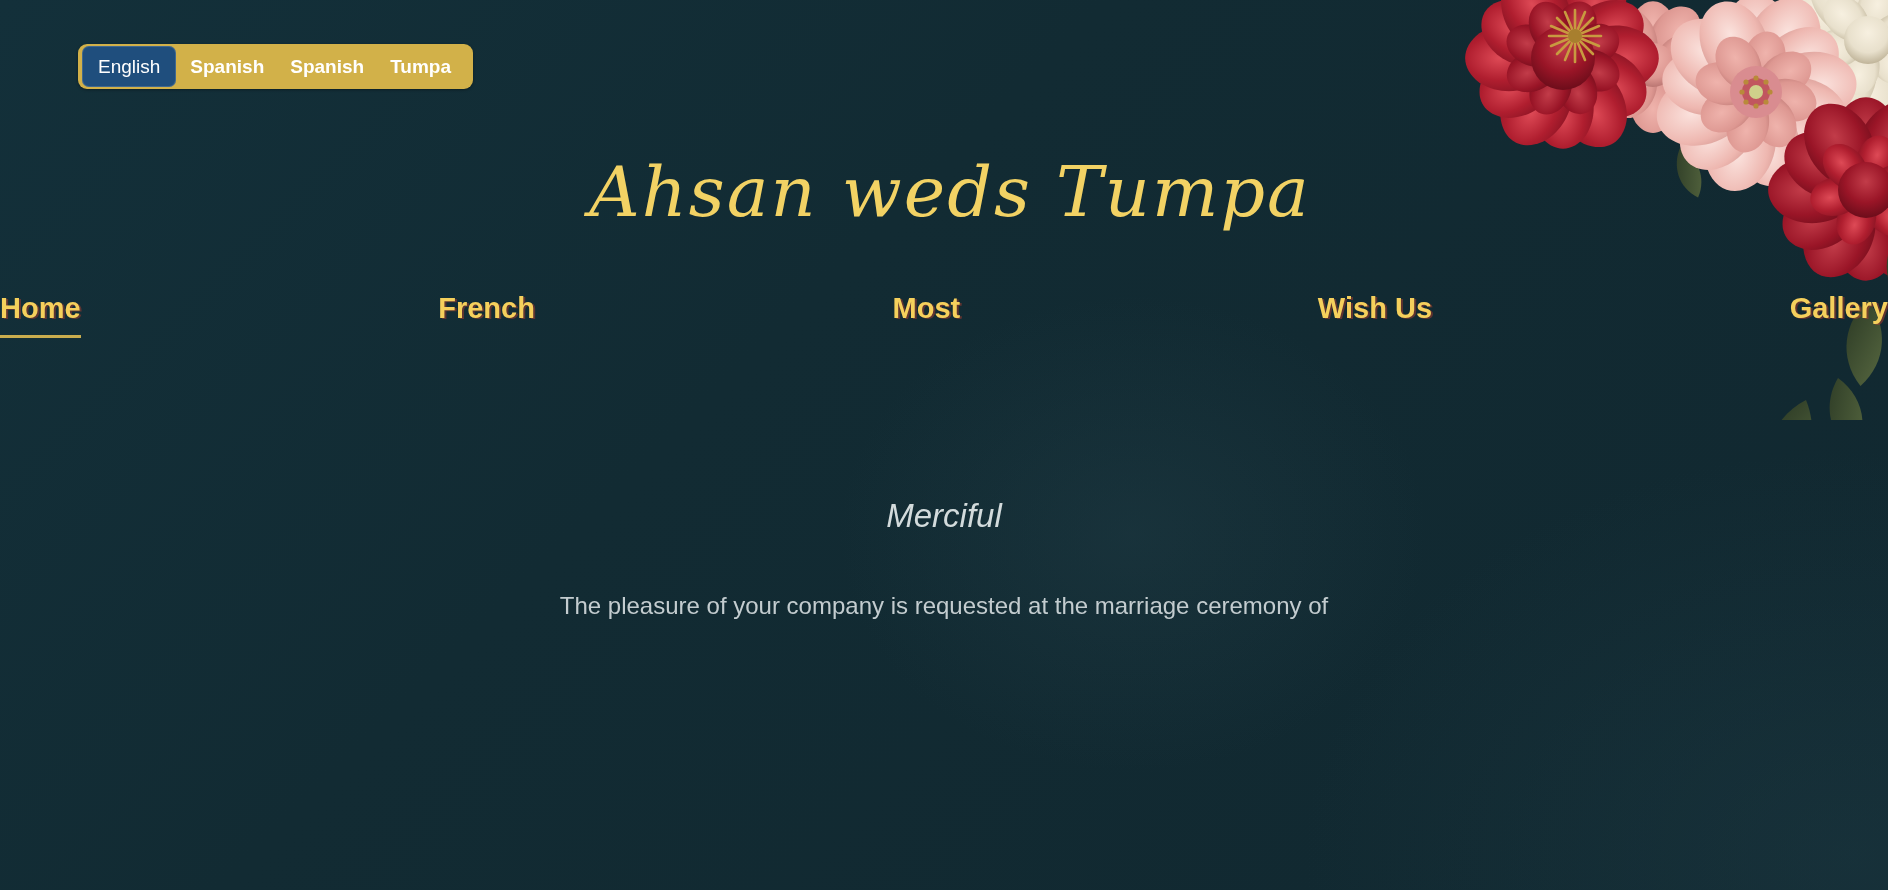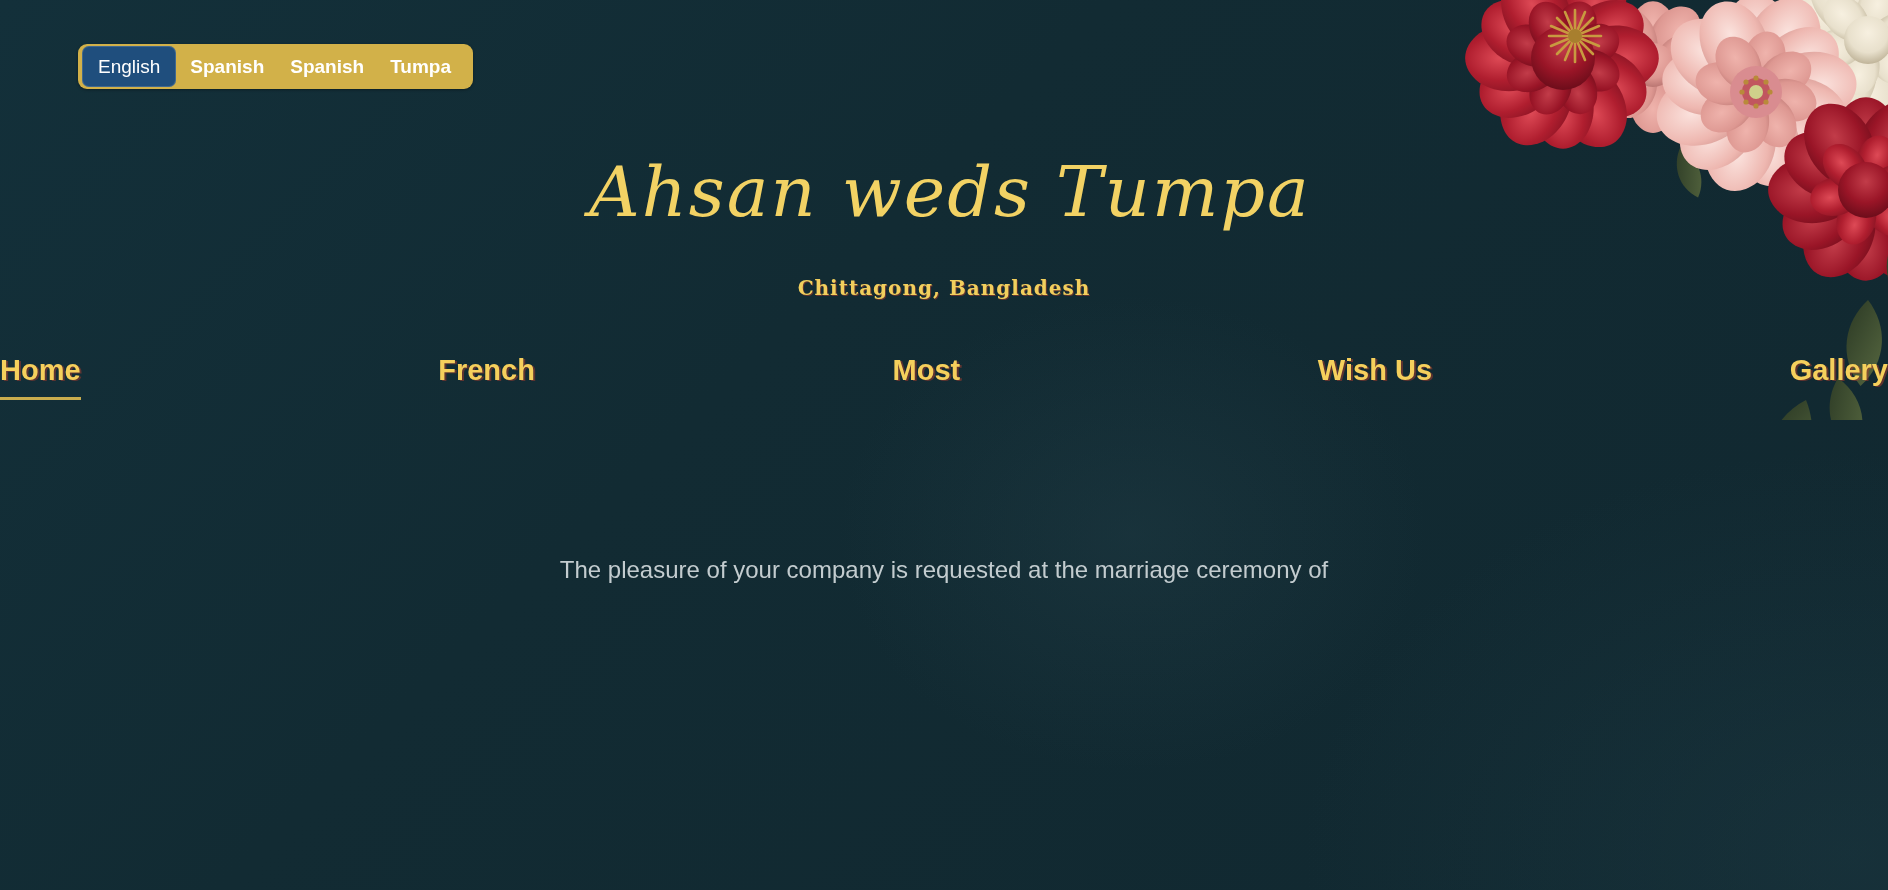--- a/index.html
+++ b/index.html
@@ -109,21 +109,21 @@
     margin-top: 156px;
     text-align: center;
     font-family: "Liberation Sans", sans-serif;
     font-style: italic;
     font-size: 33px;
     line-height: 1.32;
     color: #d3dbdc;
     font-weight: 400;
   }
   .intro {
-    margin-top: 76px;
+    margin-top: 55px;
     text-align: center;
     font-family: "Liberation Sans", sans-serif;
     font-size: 24px;
     color: #c3cccf;
     font-weight: 400;
   }
 
   
   .flowers {
     position: absolute;
@@ -322,29 +322,29 @@
 
   <div class="lang-bar">
     <button class="lang-btn active">English</button>
     <button class="lang-btn">Spanish</button>
     <button class="lang-btn">Spanish</button>
     <button class="lang-btn">Tumpa</button>
   </div>
 
   <div class="hero">
     <h1 class="title">Ahsan weds Tumpa</h1>
-    <div class="location">Chittagong, Bangladesh</div>
 
     <nav class="nav">
       <a class="active">Home</a>
       <a>French</a>
       <a>Most</a>
       <a>Wish Us</a>
       <a>Gallery</a>
     </nav>
 
     <div class="quote">
+      <div>Merciful</div>
     </div>
 
     <div class="intro">The pleasure of your company is requested at the marriage ceremony of</div>
   </div>
 
 </div>
 
 </body></html>

